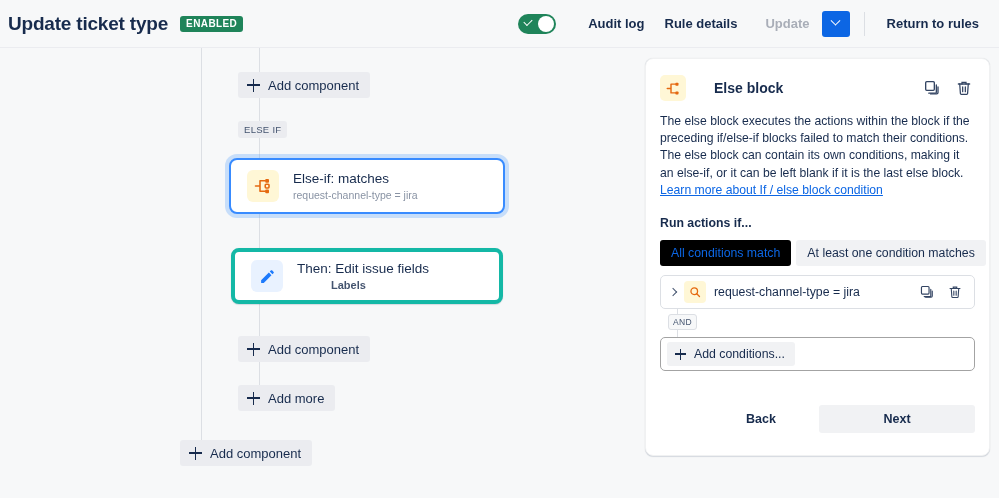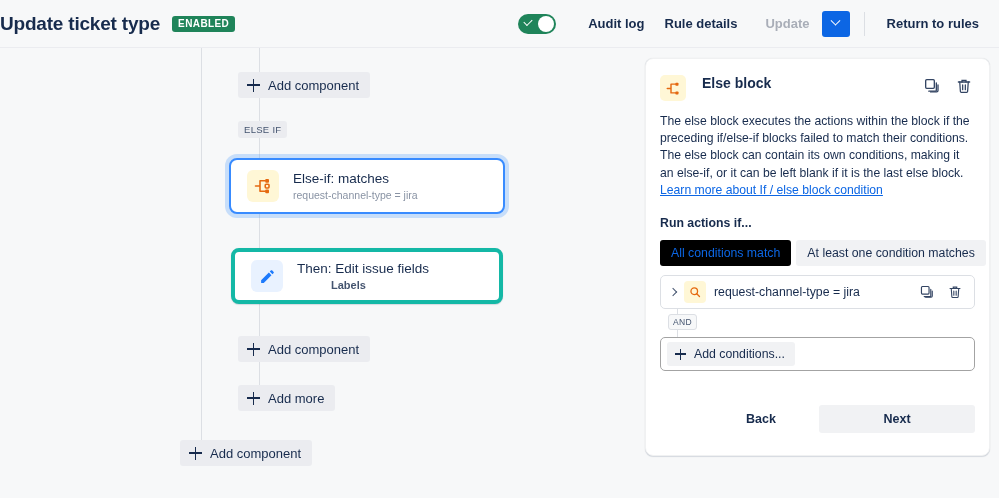--- a/index.html
+++ b/index.html
@@ -12,21 +12,21 @@
   }
   #app { position: relative; width: 999px; height: 498px; }
 
   
   .header {
     position: absolute; left: 0; top: 0; width: 999px; height: 48px;
     background: #f7f8f9;
     border-bottom: 1px solid #ebecf0;
     display: flex; align-items: center;
   }
-  .title-wrap { display: flex; align-items: center; gap: 12px; padding-left: 0; }
+  .title-wrap { display: flex; align-items: center; gap: 12px; padding-left: 8px; }
   .page-title {
     font-size: 19px; font-weight: 600; color: #172b4d; letter-spacing: -0.2px;
   }
   .badge-enabled {
     background: #1f845a; color: #ffffff;
     font-size: 10px; font-weight: 700; letter-spacing: 0.4px;
     padding: 2px 6px 2px 6px; border-radius: 3px; line-height: 12px;
   }
   .header-right {
     margin-left: auto; display: flex; align-items: center; gap: 0px;
@@ -133,21 +133,21 @@
 
   
   .panel {
     position: absolute; left: 645px; top: 58px; width: 345px; height: 398px;
     background: #ffffff; border-radius: 8px;
     border: 1px solid #f0f1f2;
     box-shadow: 0 1px 1px rgba(9,30,66,0.13), 0 0 1px rgba(9,30,66,0.12);
     overflow: hidden;
   }
   .panel-inner { padding: 16px 14px 0 14px; }
-  .panel-head { display: flex; align-items: flex-start; gap: 16px; }
+  .panel-head { display: flex; align-items: center; gap: 28px; }
   .panel-head-ico {
     width: 26px; height: 26px; border-radius: 5px; background: #fff7d6;
     display: flex; align-items: center; justify-content: center; flex: 0 0 26px;
   }
   .panel-title { font-size: 14px; font-weight: 600; color: #172b4d; }
   .panel-head-actions { margin-left: auto; display: flex; gap: 10px; align-items: center; }
   .iconbtn { cursor: pointer; display: flex; align-items: center; justify-content: center;
              width: 22px; height: 22px; border-radius: 3px; }
 
   .panel-desc {

